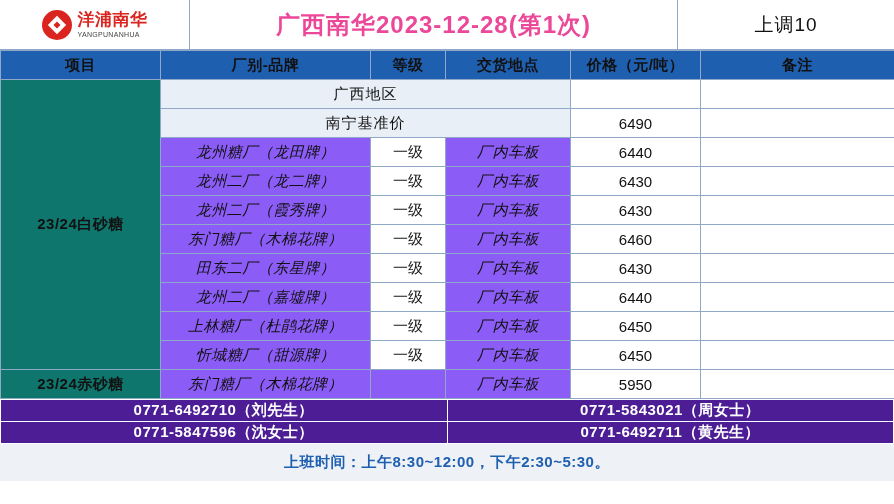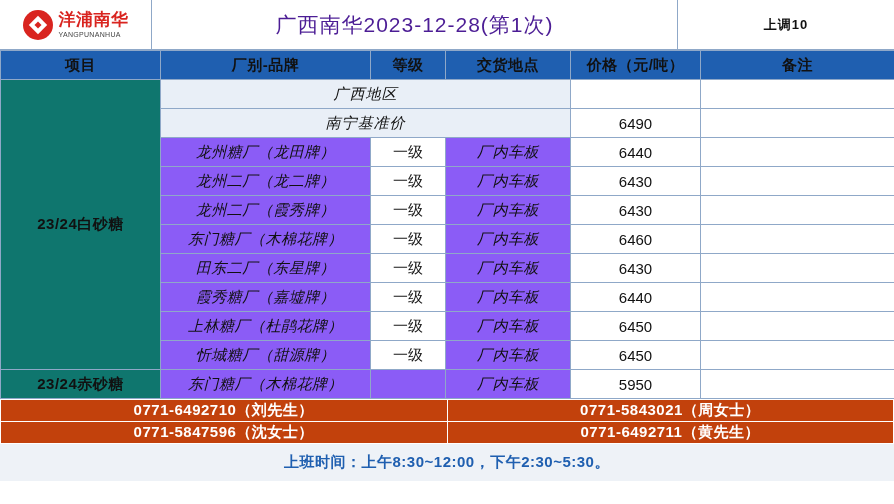--- a/index.html
+++ b/index.html
@@ -17,21 +17,21 @@
   }
 
   
   .header {
     display: flex;
     align-items: stretch;
     height: 50px;
     border-bottom: 1px solid #8fa8c8;
   }
   .logo-cell {
-    width: 152px;
+    width: 190px;
     display: flex;
     align-items: center;
     justify-content: center;
     border-right: 1px solid #8fa8c8;
     background: #ffffff;
   }
   .logo-wrap { display: flex; align-items: center; gap: 6px; }
   .logo-mark {
     width: 30px; height: 30px;
     border-radius: 50%;
@@ -69,32 +69,32 @@
     letter-spacing: 0.3px;
     margin-top: 3px;
     white-space: nowrap;
   }
   .title-cell {
     flex: 1;
     display: flex;
     align-items: center;
     justify-content: center;
     border-right: 1px solid #8fa8c8;
-    font-size: 21px;
-    font-weight: normal;
-    color: #4c1d95;
+    font-size: 24px;
+    font-weight: bold;
+    color: #ec4899;
     letter-spacing: 1px;
   }
   .adjust-cell {
     width: 216px;
     display: flex;
     align-items: center;
     justify-content: center;
-    font-size: 13px;
-    font-weight: bold;
+    font-size: 19px;
+    font-weight: normal;
     color: #111;
     letter-spacing: 1px;
   }
 
   
   table.sheet {
     width: 894px;
     border-collapse: collapse;
     table-layout: fixed;
     padding-left: 26px;
@@ -131,34 +131,33 @@
     margin-top: 26px;
   }
   td.brand {
     background: #8b5cf6;
     letter-spacing: 0.5px;
     font-style: italic;
   }
   td.region {
     background: #e9eff7;
     letter-spacing: 1px;
-    font-style: italic;
   }
   td.plain { background: #ffffff; }
   td.note  { background: #ffffff; }
 
   
   .contacts {
     width: 894px;
     border-collapse: collapse;
     table-layout: fixed;
   }
   .contacts td {
     border: 1px solid #ffffff;
-    background: #c2410c;
+    background: #4c1d95;
     color: #ffffff;
     font-weight: bold;
     font-size: 15px;
     text-align: center;
     height: 22px;
     letter-spacing: 0.5px;
     width: 50%;
   }
 
   
@@ -257,21 +256,21 @@
         <td class="note"></td>
       </tr>
       <tr>
         <td class="brand">田东二厂（东星牌）</td>
         <td class="plain">一级</td>
         <td class="brand">厂内车板</td>
         <td class="plain">6430</td>
         <td class="note"></td>
       </tr>
       <tr>
-        <td class="brand">霞秀糖厂（嘉墟牌）</td>
+        <td class="brand">龙州二厂（嘉墟牌）</td>
         <td class="plain">一级</td>
         <td class="brand">厂内车板</td>
         <td class="plain">6440</td>
         <td class="note"></td>
       </tr>
       <tr>
         <td class="brand">上林糖厂（杜鹃花牌）</td>
         <td class="plain">一级</td>
         <td class="brand">厂内车板</td>
         <td class="plain">6450</td>

